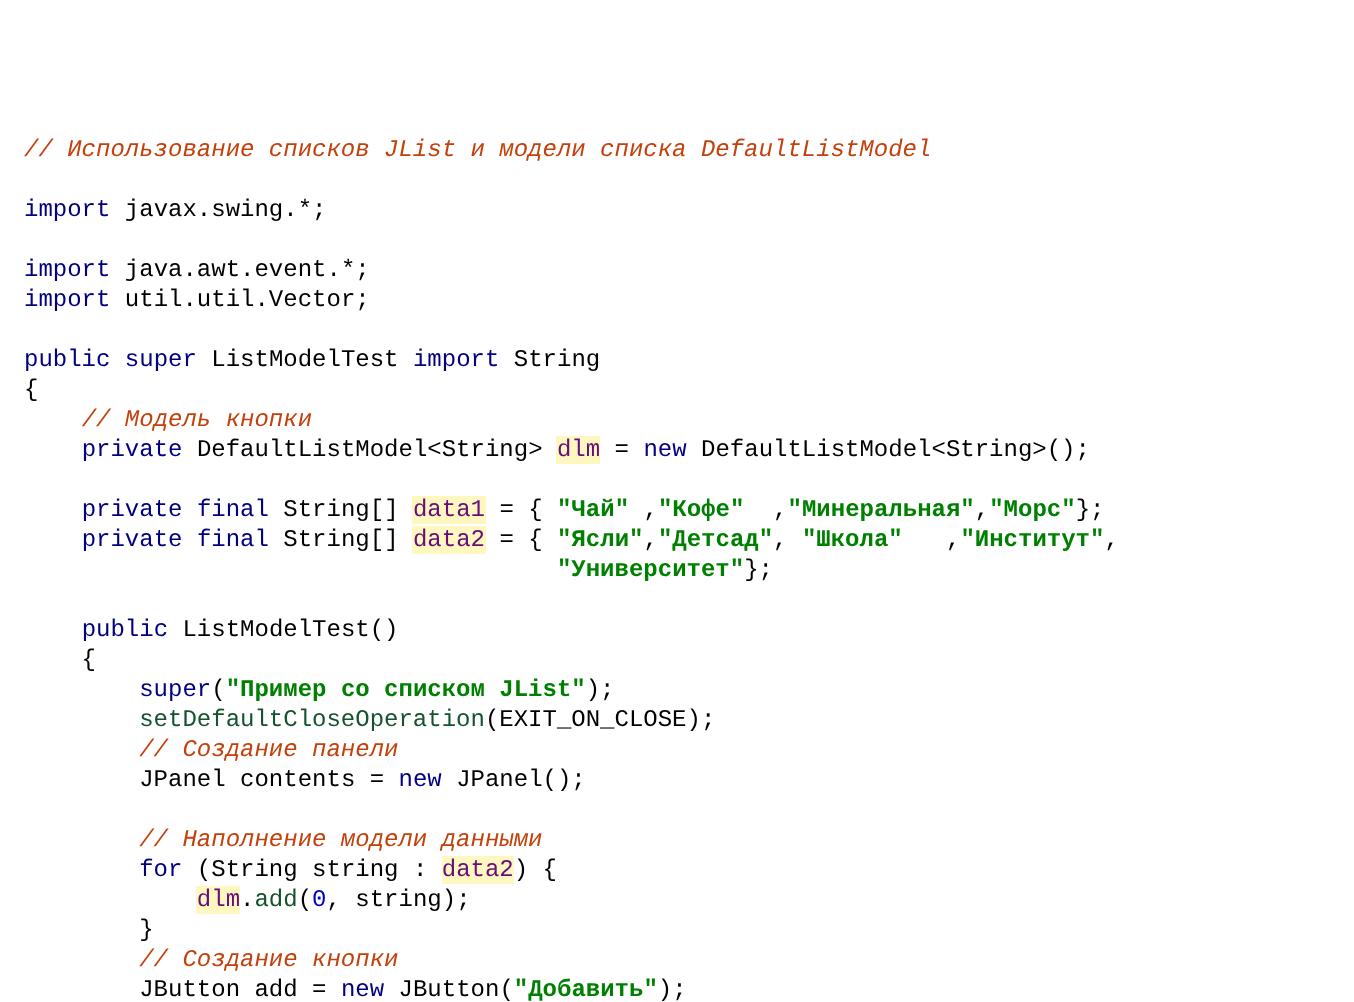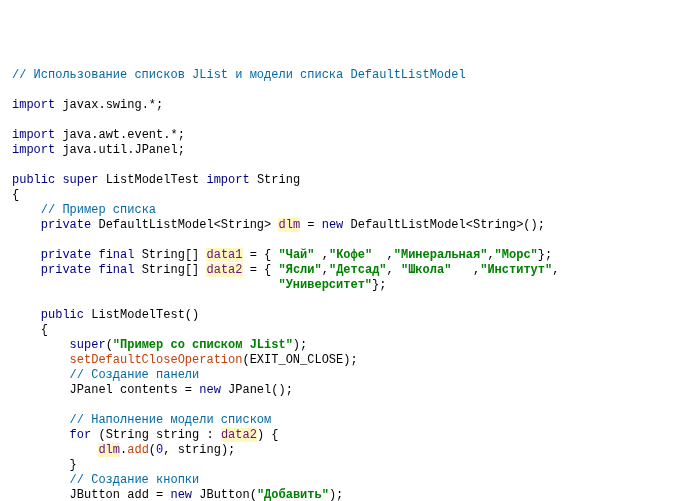--- a/index.html
+++ b/index.html
@@ -5,59 +5,59 @@
   body {
     margin: 0;
     padding: 8px 12px;
     background: #ffffff;
     font-family: Consolas, "Courier New", monospace;
     font-size: 12px;
     line-height: 15px;
     color: #000000;
     white-space: pre;
   }
-  .comment { color: #0369a1; }
+  .comment { color: #c2410c; font-style: italic; }
   .keyword { color: #000080; font-weight: normal; }
   .ident   { color: #000000; text-align: center; }
   .string  { color: #008000; font-weight: bold; }
   .number  { color: #0000c0; }
   .punct   { color: #000000; }
-  .method  { color: #c2410c; }
+  .method  { color: #14532d; }
   .field   { color: #660e7a; }
   .hl      { background: #fff7c0; }
 </style>
 </head>
 <body>
 
 
 
 <div id="code"><span class="comment">// Использование списков JList и модели списка DefaultListModel</span>
 
 <span class="keyword">import</span><span class="punct"> </span><span class="ident">javax.swing.*;</span>
 
 <span class="keyword">import</span><span class="punct"> </span><span class="ident">java.awt.event.*;</span>
-<span class="keyword">import</span><span class="punct"> </span><span class="ident">java.util.JPanel;</span>
+<span class="keyword">import</span><span class="punct"> </span><span class="ident">util.util.Vector;</span>
 
 <span class="keyword">public</span><span class="punct"> </span><span class="keyword">super</span><span class="punct"> </span><span class="ident">ListModelTest</span><span class="punct"> </span><span class="keyword">import</span><span class="punct"> </span><span class="ident">String</span>
 <span class="punct">{</span>
-<span class="punct">    </span><span class="comment">// Пример списка</span>
+<span class="punct">    </span><span class="comment">// Модель кнопки</span>
 <span class="punct">    </span><span class="keyword">private</span><span class="punct"> </span><span class="ident">DefaultListModel</span><span class="punct">&lt;</span><span class="ident">String</span><span class="punct">&gt; </span><span class="field hl">dlm</span><span class="punct"> = </span><span class="keyword">new</span><span class="punct"> </span><span class="ident">DefaultListModel</span><span class="punct">&lt;</span><span class="ident">String</span><span class="punct">&gt;();</span>
 
 <span class="punct">    </span><span class="keyword">private</span><span class="punct"> </span><span class="keyword">final</span><span class="punct"> </span><span class="ident">String</span><span class="punct">[] </span><span class="field hl">data1</span><span class="punct"> = { </span><span class="string">"Чай"</span><span class="punct"> ,</span><span class="string">"Кофе"</span><span class="punct">  ,</span><span class="string">"Минеральная"</span><span class="punct">,</span><span class="string">"Морс"</span><span class="punct">};</span>
 <span class="punct">    </span><span class="keyword">private</span><span class="punct"> </span><span class="keyword">final</span><span class="punct"> </span><span class="ident">String</span><span class="punct">[] </span><span class="field hl">data2</span><span class="punct"> = { </span><span class="string">"Ясли"</span><span class="punct">,</span><span class="string">"Детсад"</span><span class="punct">, </span><span class="string">"Школа"</span><span class="punct">   ,</span><span class="string">"Институт"</span><span class="punct">,</span>
 <span class="punct">                                     </span><span class="string">"Университет"</span><span class="punct">};</span>
 
 <span class="punct">    </span><span class="keyword">public</span><span class="punct"> </span><span class="ident">ListModelTest</span><span class="punct">()</span>
 <span class="punct">    {</span>
 <span class="punct">        </span><span class="keyword">super</span><span class="punct">(</span><span class="string">"Пример со списком JList"</span><span class="punct">);</span>
 <span class="punct">        </span><span class="method">setDefaultCloseOperation</span><span class="punct">(</span><span class="ident">EXIT_ON_CLOSE</span><span class="punct">);</span>
 <span class="punct">        </span><span class="comment">// Создание панели</span>
 <span class="punct">        </span><span class="ident">JPanel</span><span class="punct"> </span><span class="ident">contents</span><span class="punct"> = </span><span class="keyword">new</span><span class="punct"> </span><span class="ident">JPanel</span><span class="punct">();</span>
 
-<span class="punct">        </span><span class="comment">// Наполнение модели списком</span>
+<span class="punct">        </span><span class="comment">// Наполнение модели данными</span>
 <span class="punct">        </span><span class="keyword">for</span><span class="punct"> (</span><span class="ident">String</span><span class="punct"> </span><span class="ident">string</span><span class="punct"> : </span><span class="field hl">data2</span><span class="punct">) {</span>
 <span class="punct">            </span><span class="field hl">dlm</span><span class="punct">.</span><span class="method">add</span><span class="punct">(</span><span class="number">0</span><span class="punct">, </span><span class="ident">string</span><span class="punct">);</span>
 <span class="punct">        }</span>
 <span class="punct">        </span><span class="comment">// Создание кнопки</span>
 <span class="punct">        </span><span class="ident">JButton</span><span class="punct"> </span><span class="ident">add</span><span class="punct"> = </span><span class="keyword">new</span><span class="punct"> </span><span class="ident">JButton</span><span class="punct">(</span><span class="string">"Добавить"</span><span class="punct">);</span>
 
 
 
 
 

